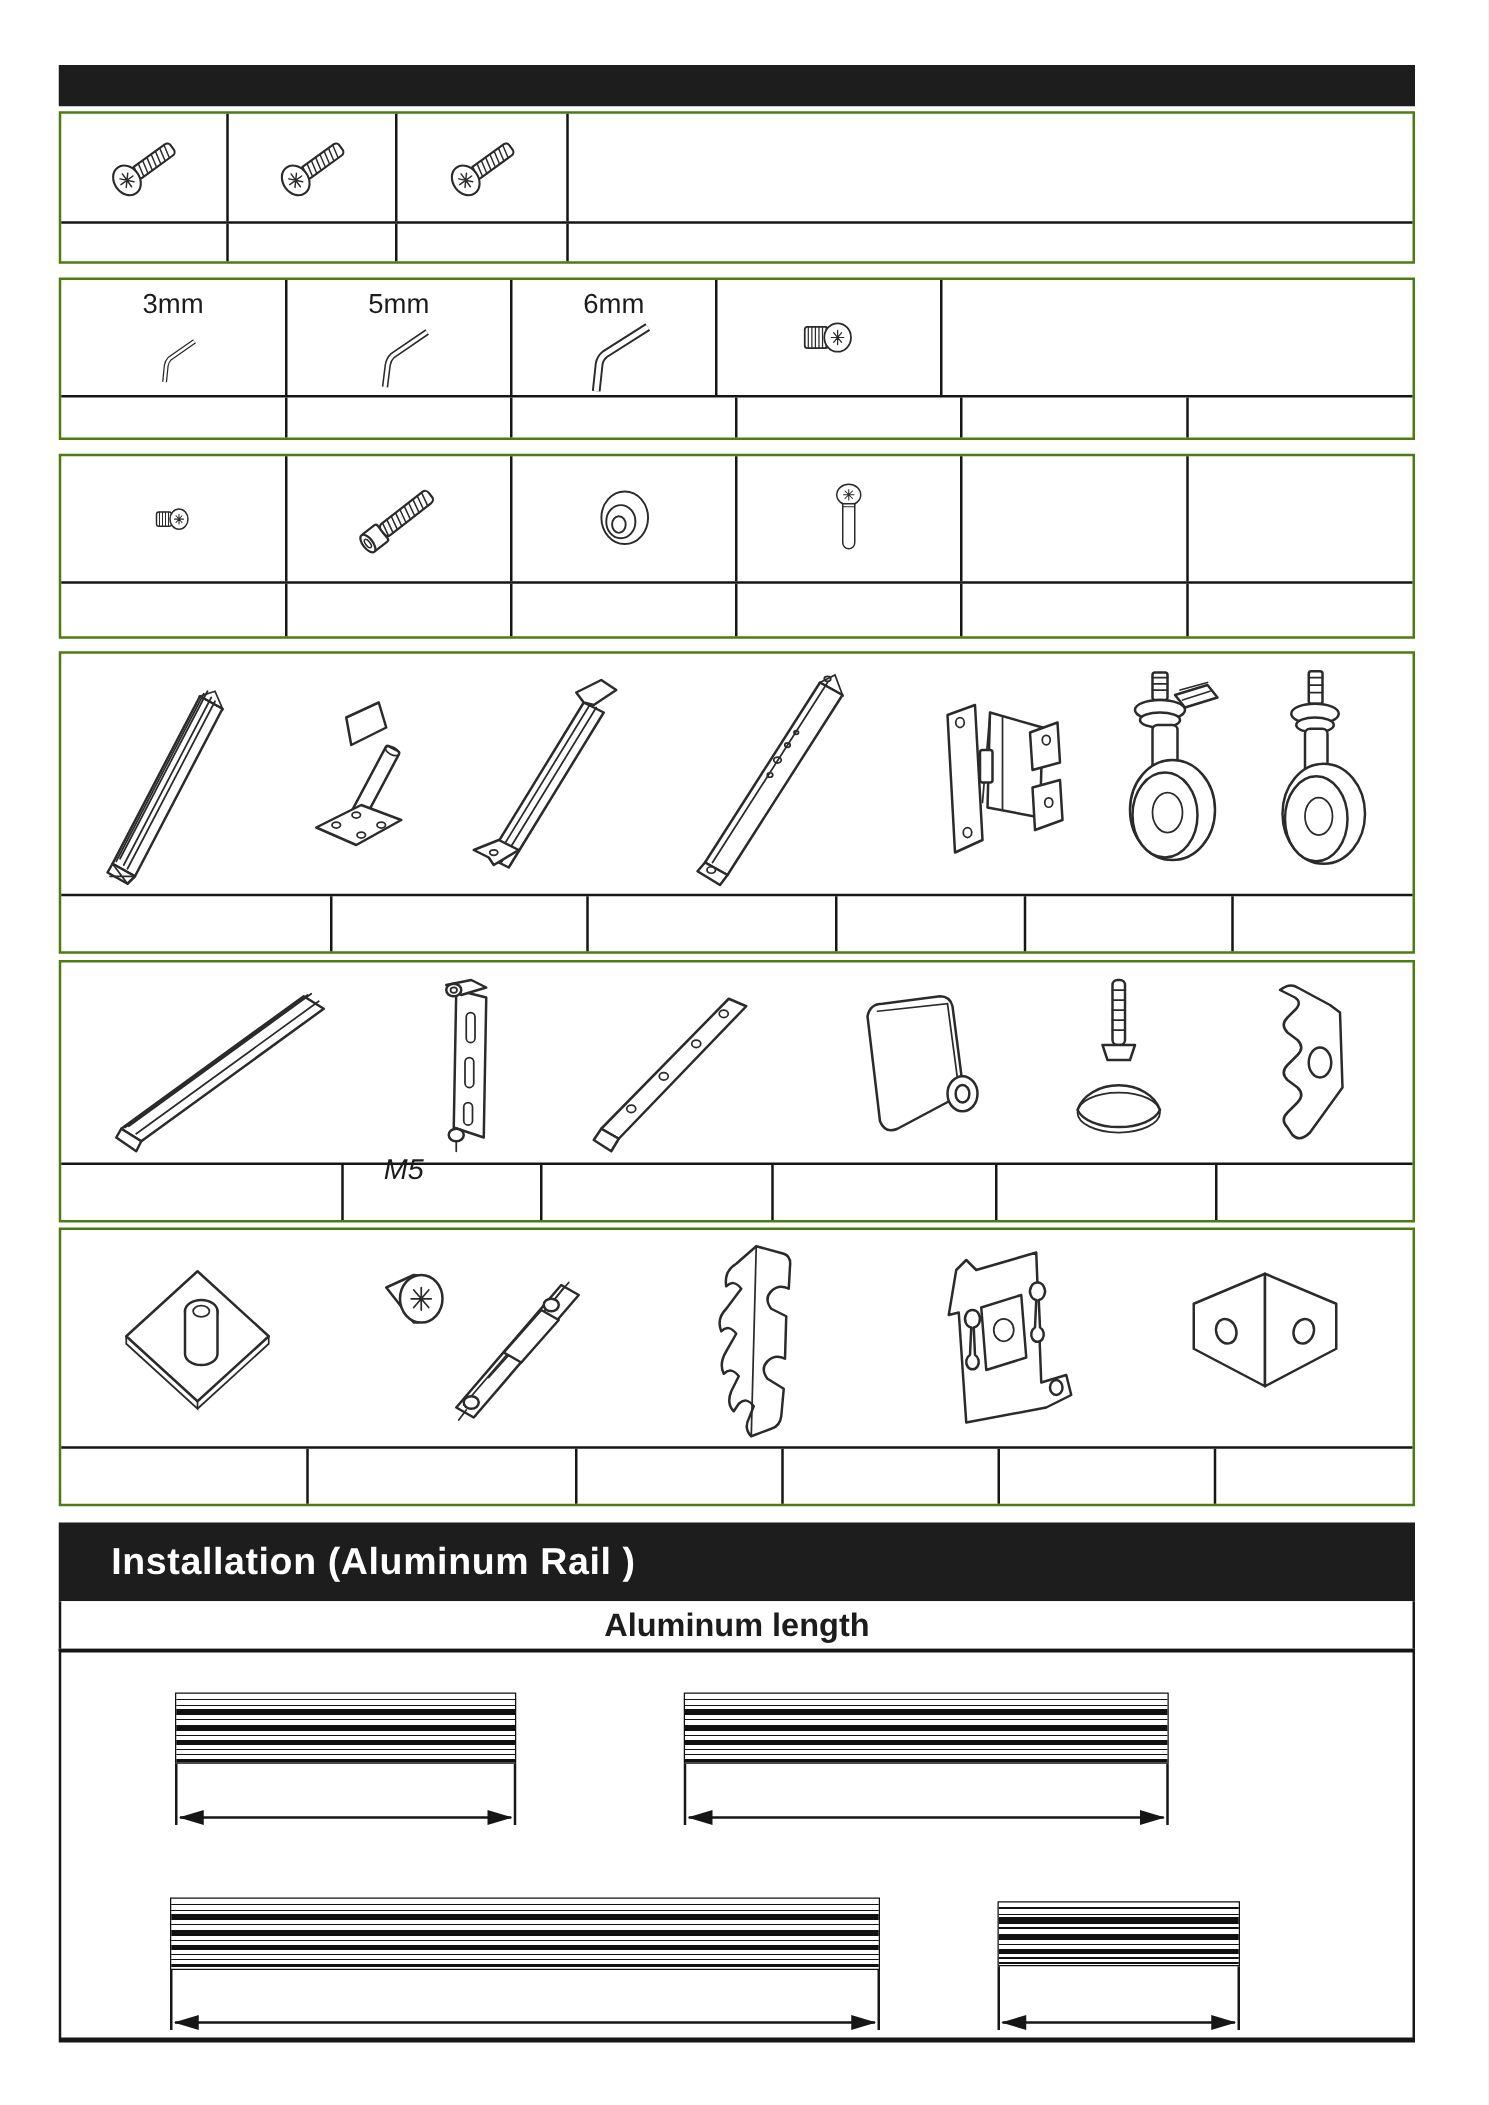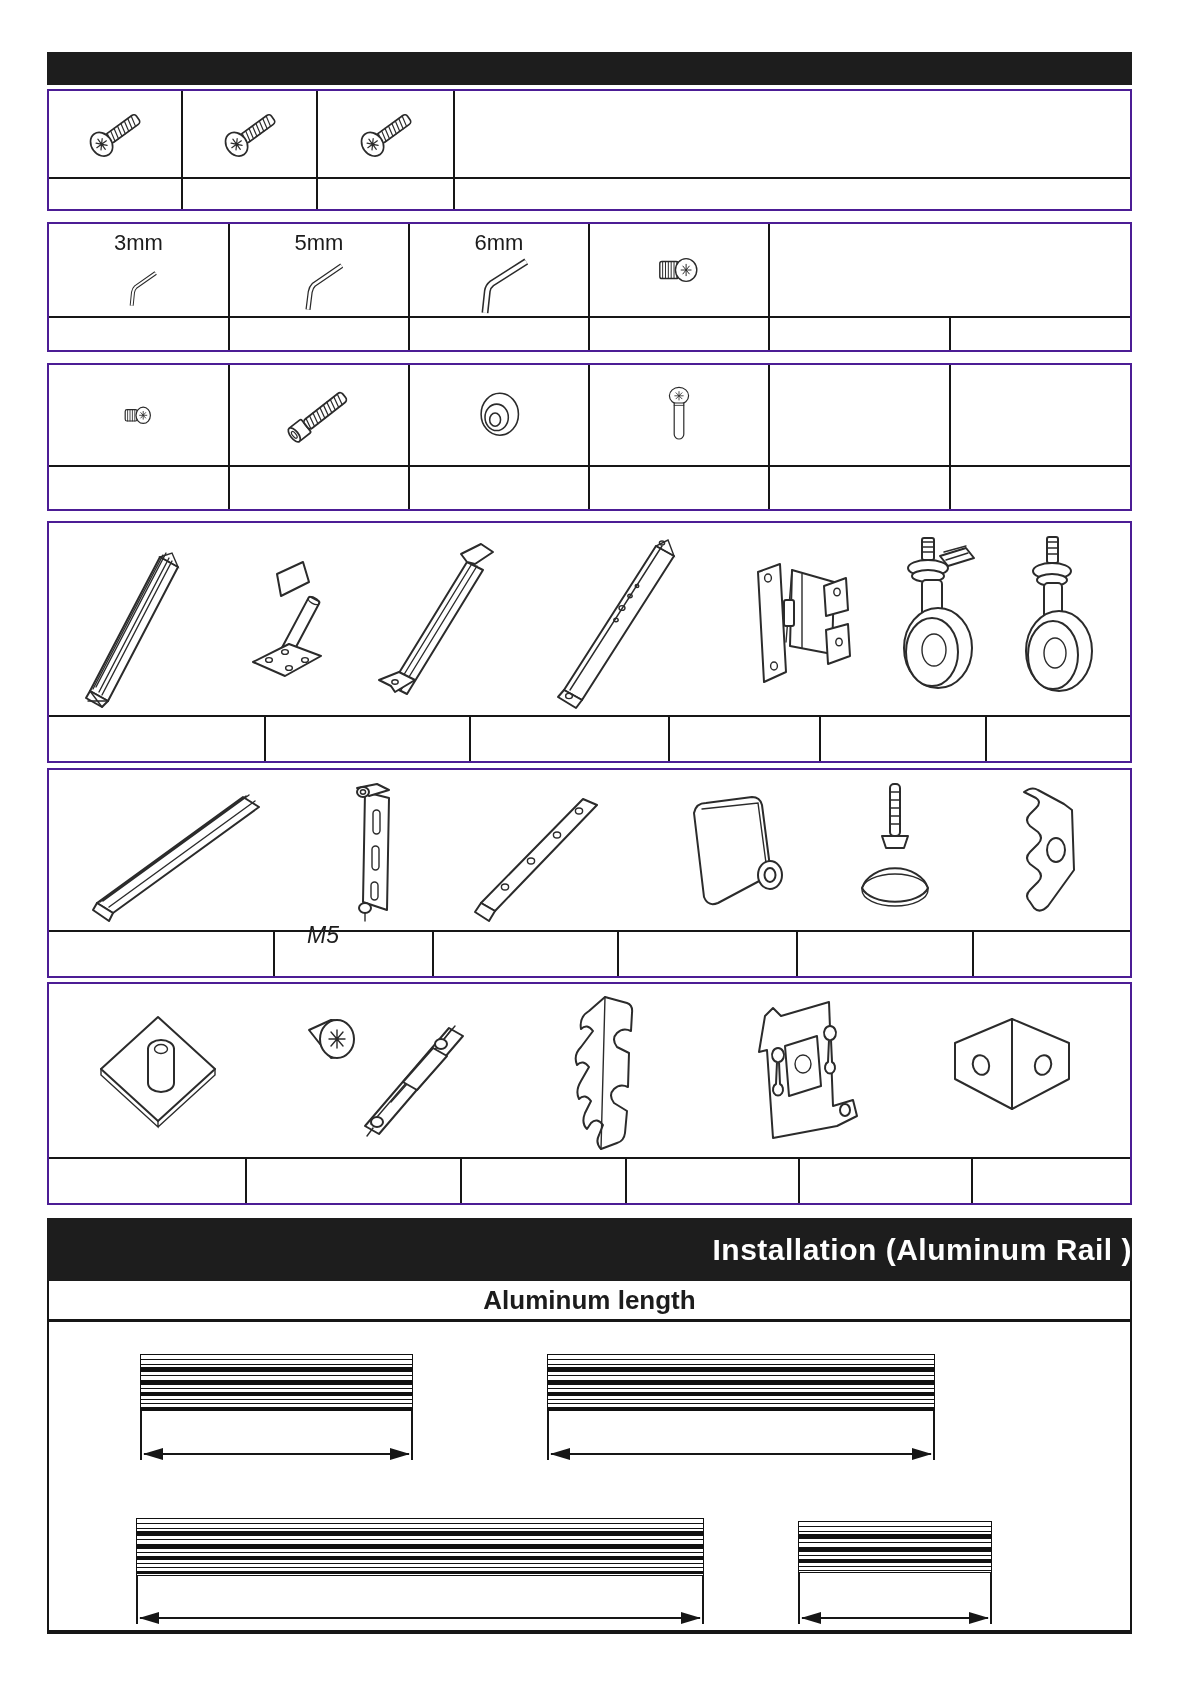--- a/index.html
+++ b/index.html
@@ -2,34 +2,34 @@
 <html><head>
 <meta charset="utf-8">
 <style>
   html,body{margin:0;padding:0;background:#e8e8e8;}
   .page{
     position:relative;width:1191px;height:1684px;background:#fff;
     font-family:"Liberation Sans",sans-serif;color:#1c1c1c;overflow:hidden;
   }
   
   .bar{position:absolute;left:47px;width:1085px;background:#1d1d1d;box-sizing:border-box;}
-  .tbl{position:absolute;left:47px;width:1085px;border:2px solid #4c1d95;box-sizing:border-box;}
+  .tbl{position:absolute;left:47px;width:1085px;border:2px solid #4d7c0f;box-sizing:border-box;}
   .trow{display:flex;flex-direction:row;box-sizing:border-box;}
   .trow + .trow{border-top:2px solid #161616;}
   .cell{position:relative;box-sizing:border-box;border-right:2px solid #161616;
         display:flex;align-items:center;justify-content:center;}
   .cell:last-child{border-right:none;}
   .cell .toplabel{position:absolute;top:6px;left:0;right:0;text-align:center;
         font-size:22px;letter-spacing:0;color:#1c1c1c;}
   .imgcell-wide{flex:1;display:flex;align-items:center;justify-content:space-around;font-style:italic;}
   svg{display:block;}
   .ink{stroke:#2b2b2b;fill:#fff;stroke-width:2;stroke-linejoin:round;stroke-linecap:round;}
   .ink-thin{stroke:#2b2b2b;fill:none;stroke-width:1.4;stroke-linecap:round;}
   
-  .install-bar{top:1218px;height:63px;display:flex;align-items:center;justify-content:flex-end;}
+  .install-bar{top:1218px;height:63px;display:flex;align-items:center;}
   .install-title{color:#fff;font-weight:bold;font-size:30px;padding-left:42px;letter-spacing:0.5px;}
   .stdlen-row{position:absolute;left:47px;top:1281px;width:1085px;height:40px;
       border:2px solid #161616;border-top:none;box-sizing:border-box;
       display:flex;align-items:center;justify-content:center;background:#fff;}
   .stdlen-text{font-weight:bold;font-size:26px;}
   .rails-box{position:absolute;left:47px;top:1319px;width:1085px;height:315px;
       border:2px solid #161616;border-top-width:3px;border-bottom-width:4px;box-sizing:border-box;background:#fff;}
   .rail{position:absolute;box-sizing:border-box;border:1px solid #111;
      background:linear-gradient(to bottom,
       #fff 0 4px,#111 4px 5px,#fff 5px 9px,#111 9px 10px,#fff 10px 12px,
@@ -104,21 +104,21 @@
           <path d="M34 82 L36 62 Q37 57 40 54 L70 33" fill="none" stroke="#fff" stroke-width="3"></path>
         </svg>
       </div>
       <div class="cell" style="width:180px;">
         <span class="toplabel">5mm</span>
         <svg width="76" height="66" viewBox="0 0 90 90" style="margin-top:22px">
           <path d="M30 84 L33 60 Q34 54 38 50 L76 24" fill="none" stroke="#2b2b2b" stroke-width="7"></path>
           <path d="M30 84 L33 60 Q34 54 38 50 L76 24" fill="none" stroke="#fff" stroke-width="3.6"></path>
         </svg>
       </div>
-      <div class="cell" style="width:180px;">
+      <div class="cell" style="width:164px;">
         <span class="toplabel">6mm</span>
         <svg width="86" height="70" viewBox="0 0 90 90" style="margin-top:22px">
           <path d="M27 86 L30 58 Q31 52 36 48 L80 20" fill="none" stroke="#2b2b2b" stroke-width="9"></path>
           <path d="M27 86 L30 58 Q31 52 36 48 L80 20" fill="none" stroke="#fff" stroke-width="5"></path>
         </svg>
       </div>
       <div class="cell" style="width:180px;">
         <svg width="72" height="64" viewBox="0 0 90 90">
           <rect class="ink" x="18" y="33" width="26" height="24" rx="3"></rect>
           <path class="ink-thin" d="M22 33v24M26 33v24M30 33v24M34 33v24M38 33v24M42 33v24"></path>

